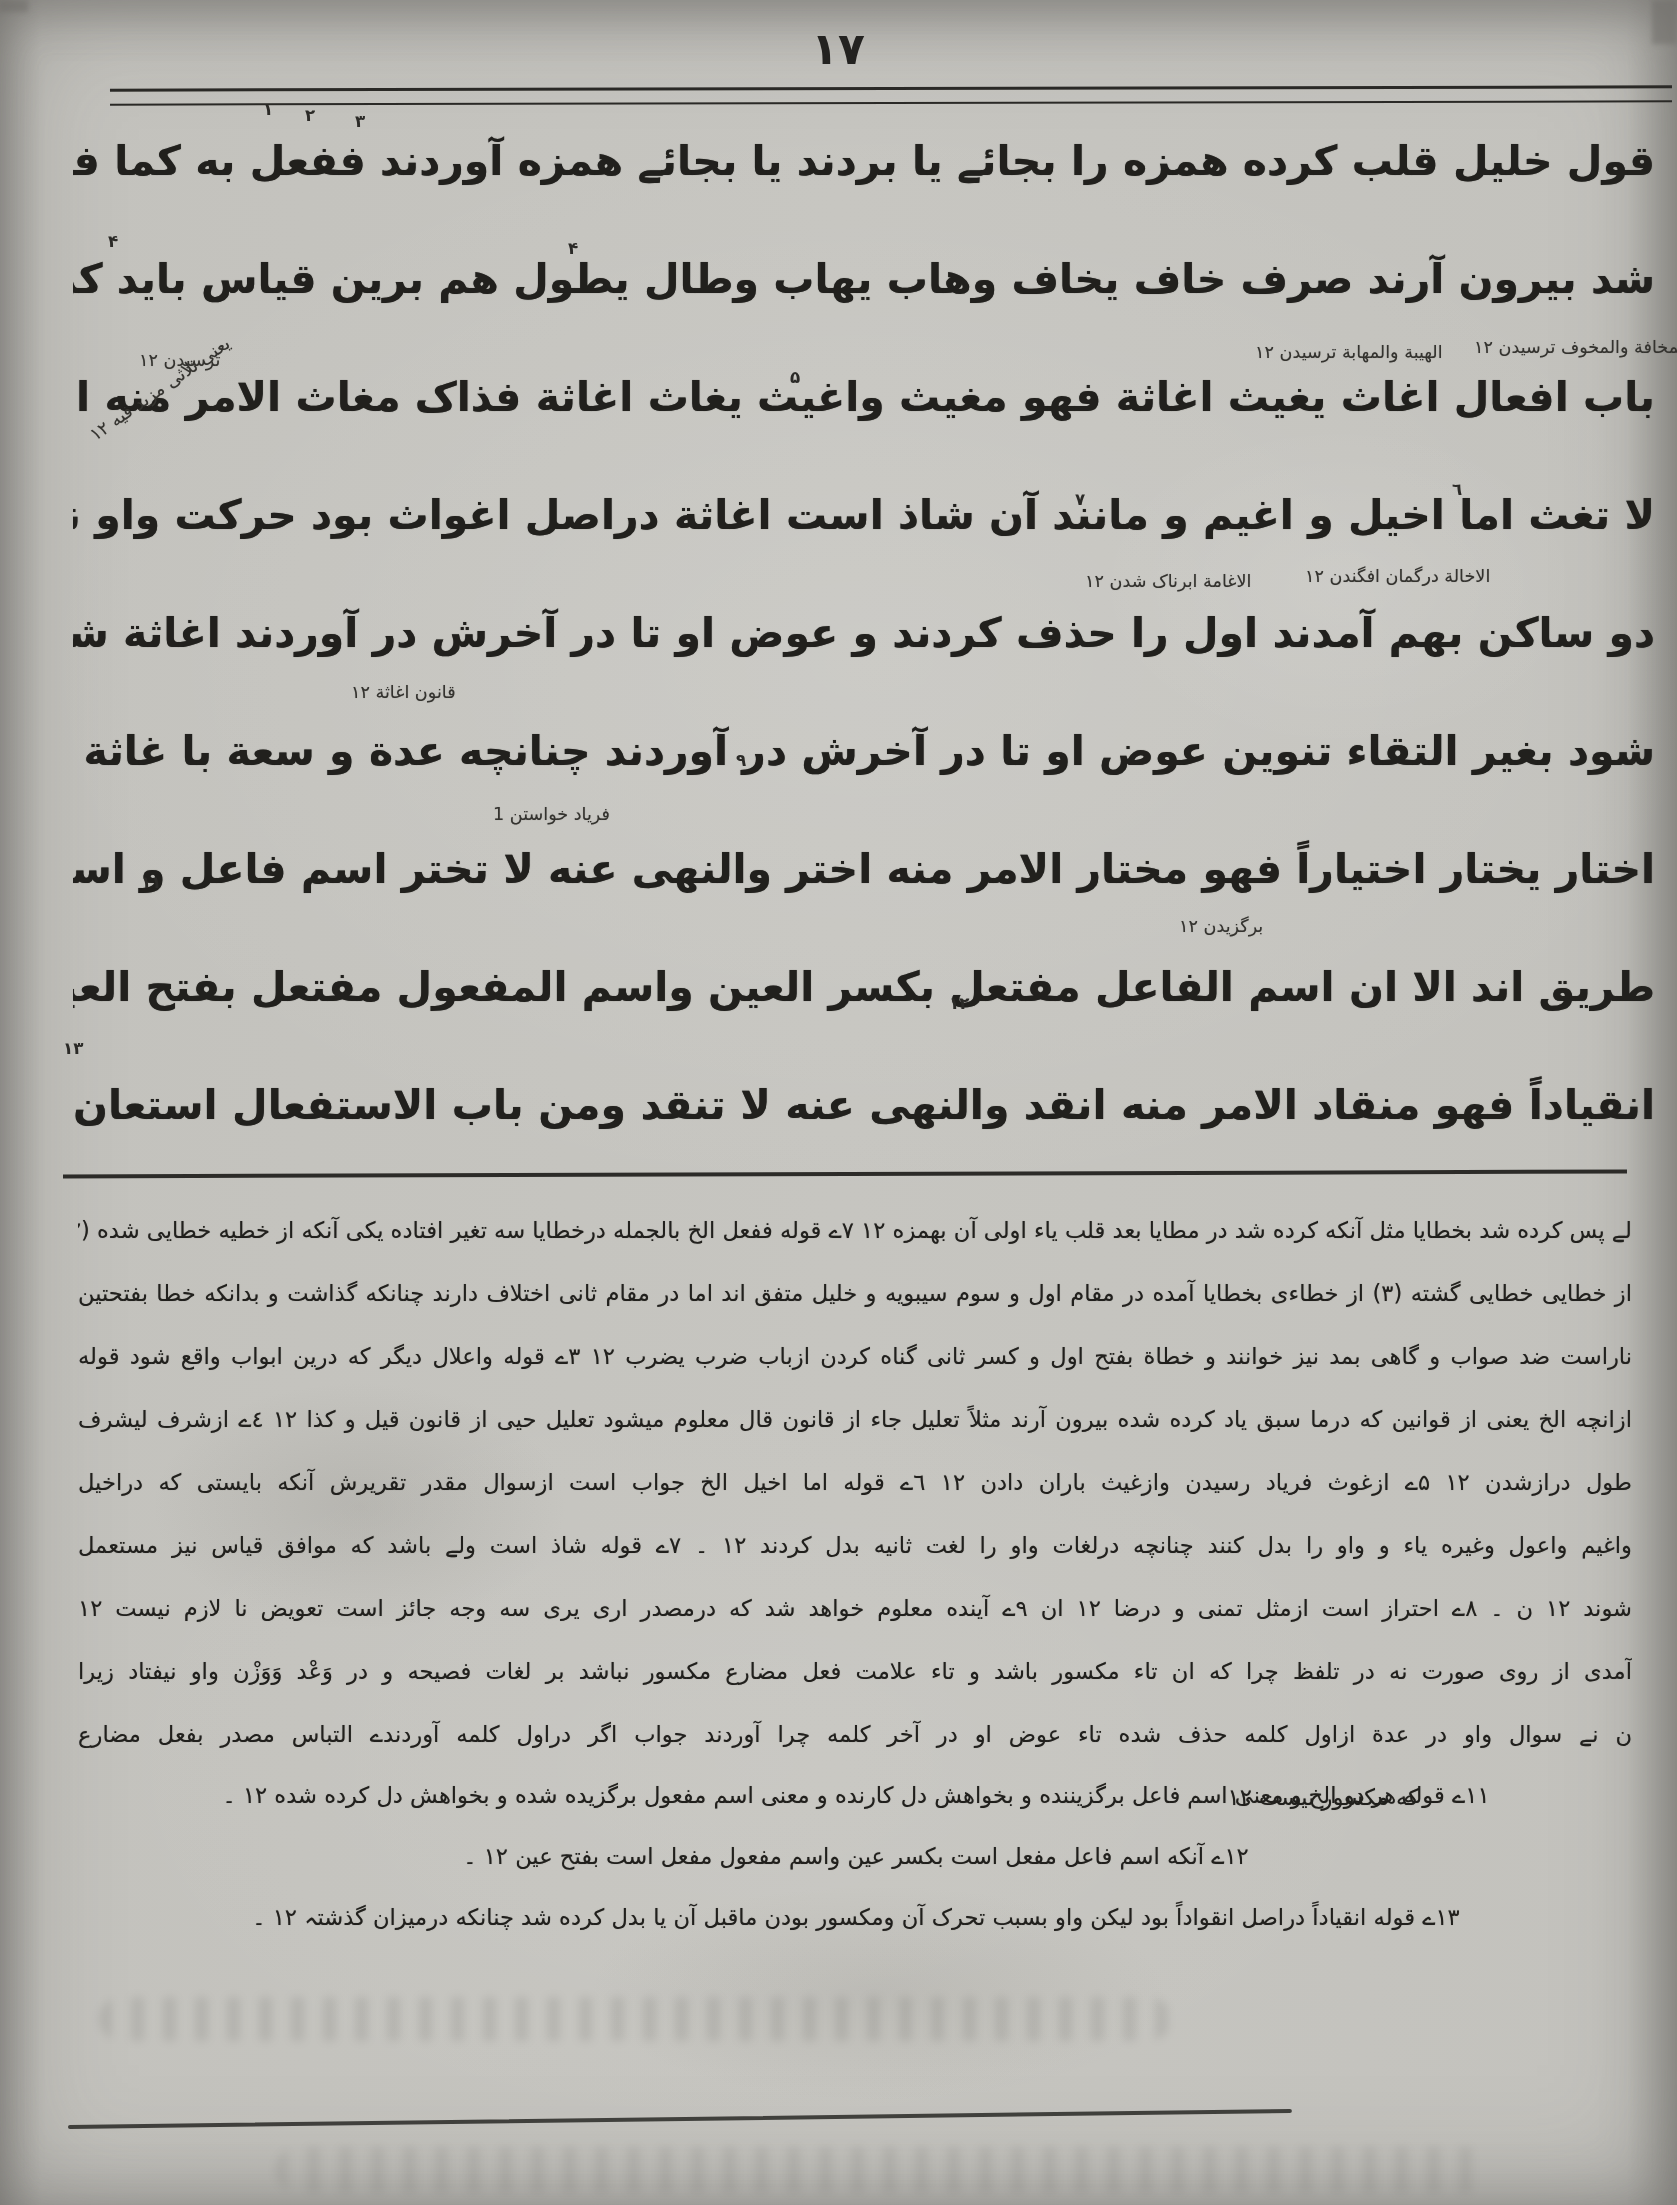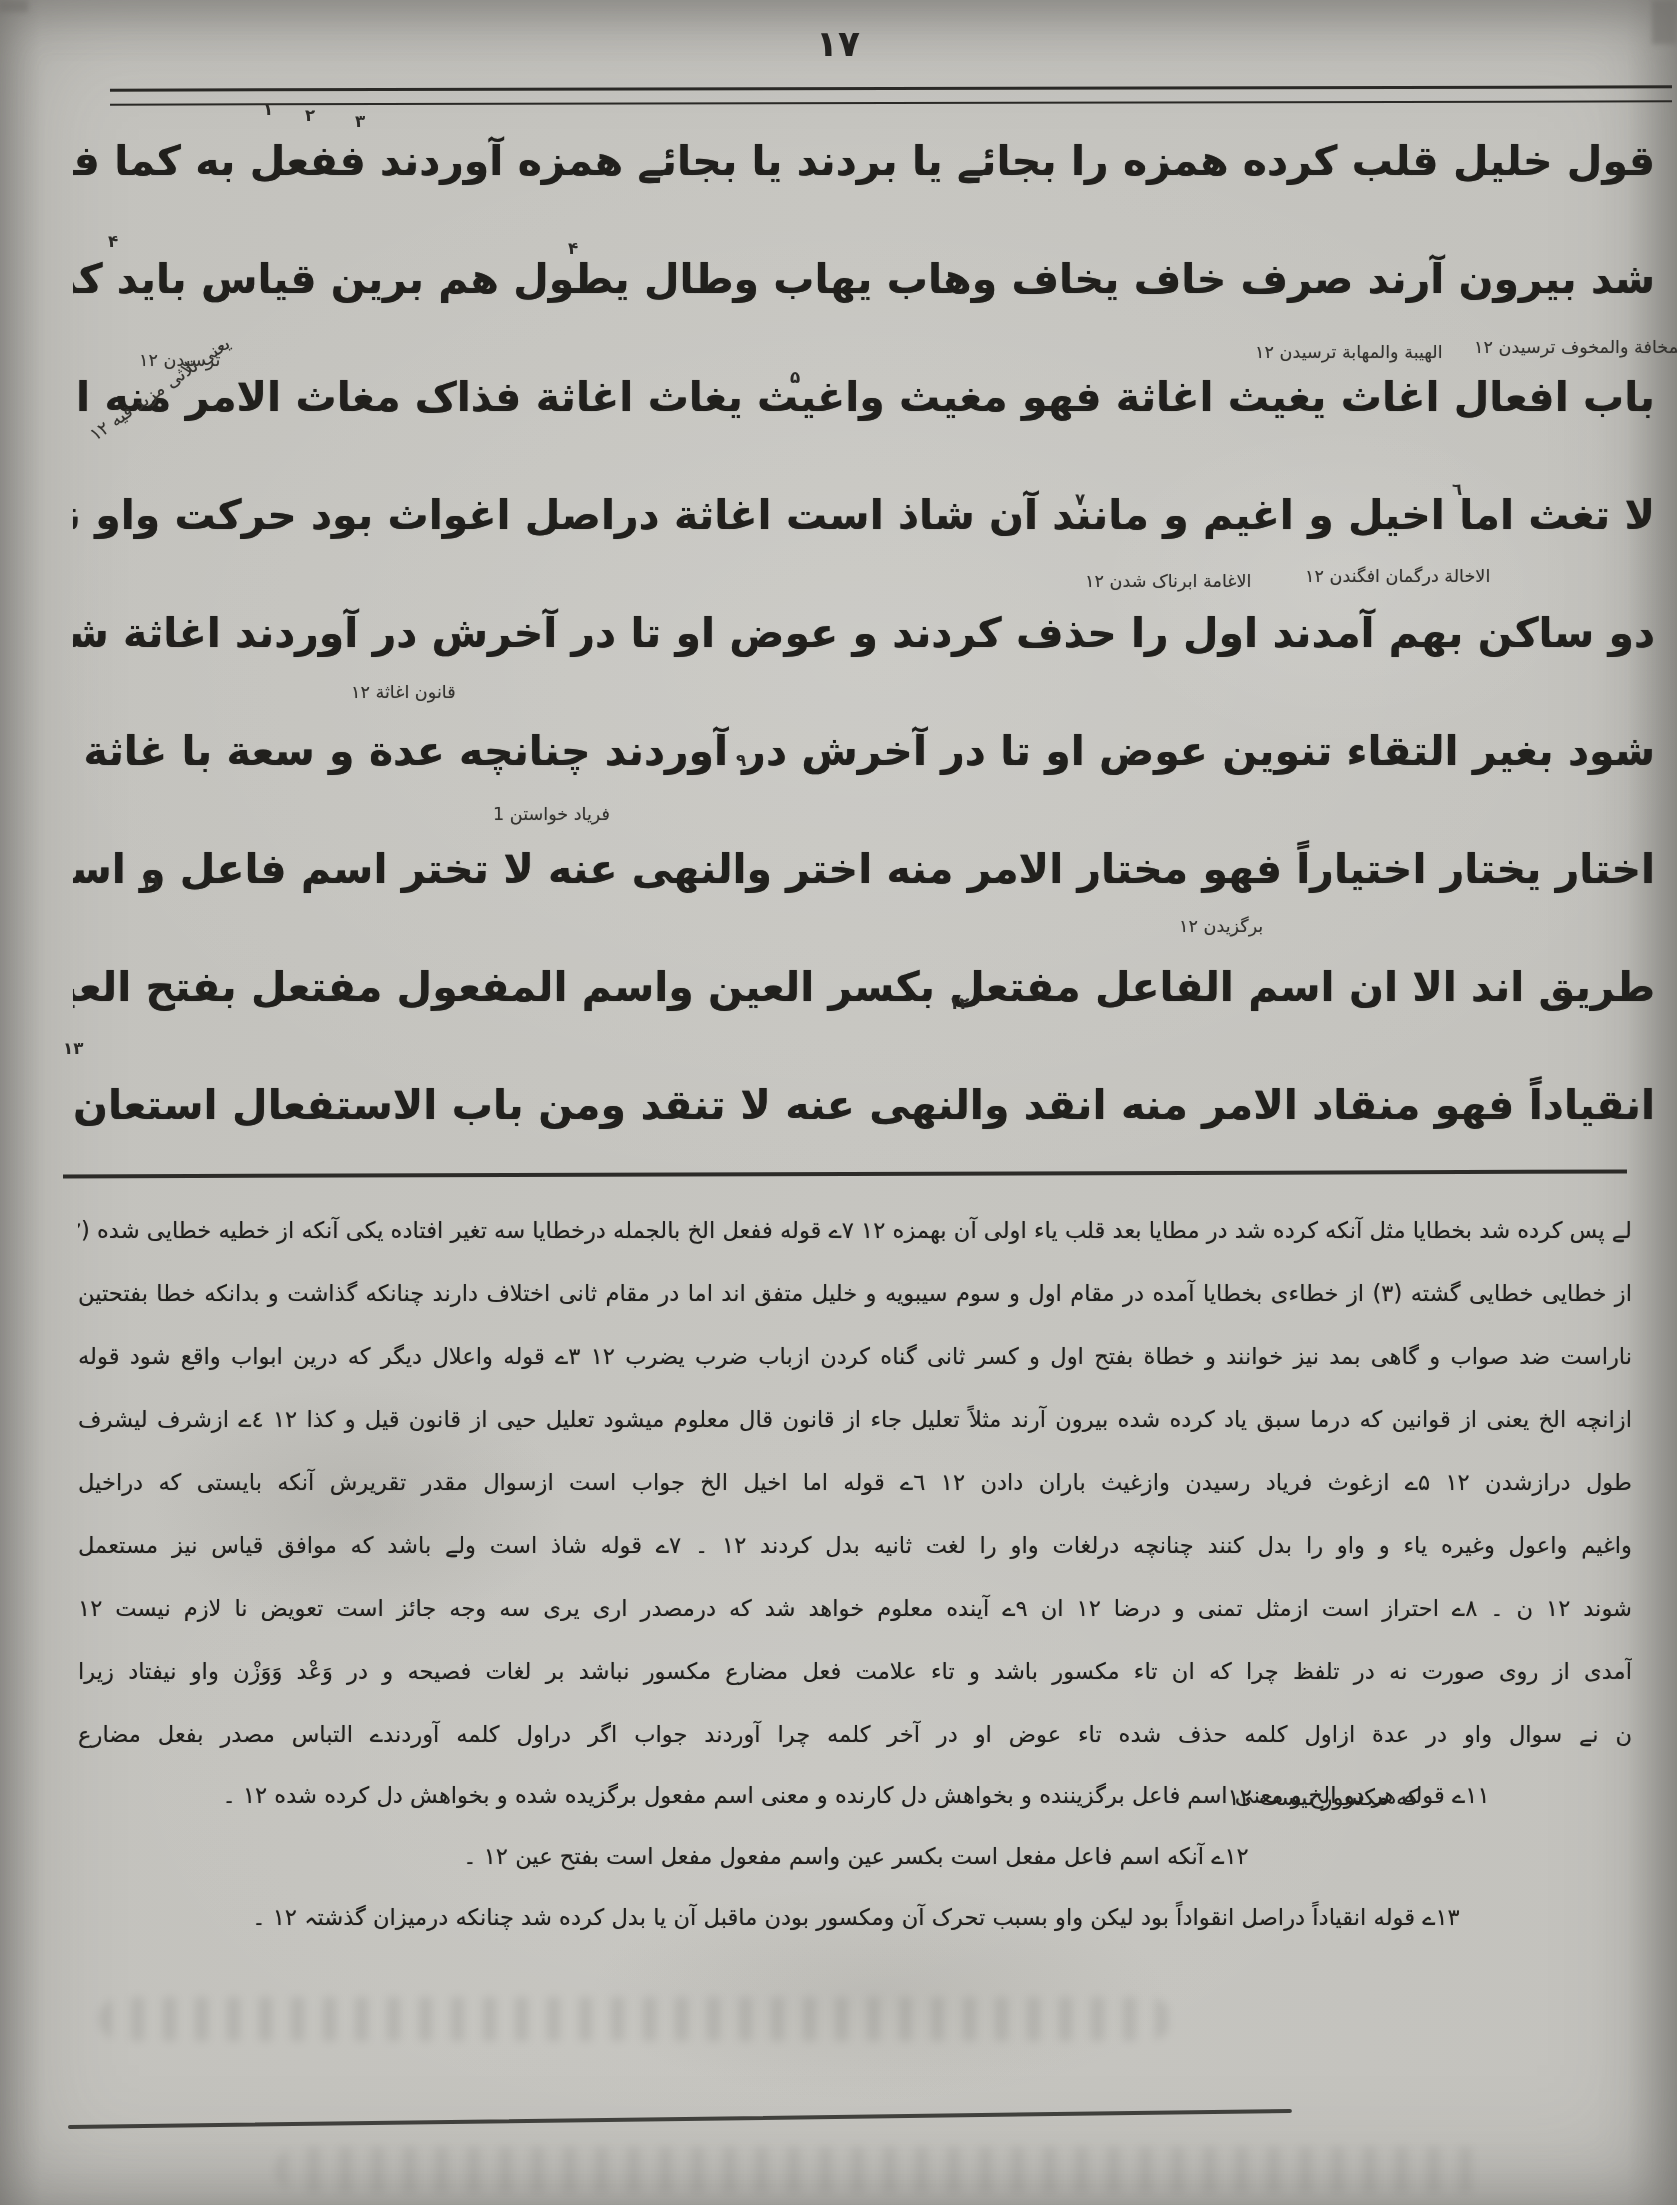--- a/index.html
+++ b/index.html
@@ -19,21 +19,21 @@
   }
   .blotch{position:absolute;border-radius:50%;pointer-events:none;}
   .b1{left:151px;top:1381px;width:419px;height:251px;background:radial-gradient(ellipse,rgba(120,118,112,.18),transparent 70%);}
   .b2{left:1088px;top:419px;width:502px;height:335px;background:radial-gradient(ellipse,rgba(255,255,255,.10),transparent 70%);}
   .b3{left:586px;top:1884px;width:586px;height:218px;background:radial-gradient(ellipse,rgba(120,118,110,.14),transparent 70%);}
   .corner-nick-tr{position:absolute;right:0;top:0;width:25px;height:44px;background:#716f6b;filter:blur(2.5px);opacity:.55;}
   .corner-nick-tl{position:absolute;left:0;top:0;width:28.5px;height:11.7px;background:#6c6a66;filter:blur(2.5px);opacity:.45;}
 
   .page-number{
     position:absolute;left:0;right:0;top:23.4px;height:59px;
-    text-align:center;font-size:36px;font-weight:700;color:#232220;
+    text-align:center;font-size:44px;font-weight:700;color:#232220;
     letter-spacing:1.7px;
   }
   .rule-top{
     position:absolute;left:111px;right:5px;top:87px;height:11.7px;
     border-top:3.3px solid #2a2926;border-bottom:2.5px solid #2a2926;
     transform:rotate(-0.12deg);
   }
   .main-text{
     position:absolute;left:74px;right:22px;top:102px;
     direction:rtl;

